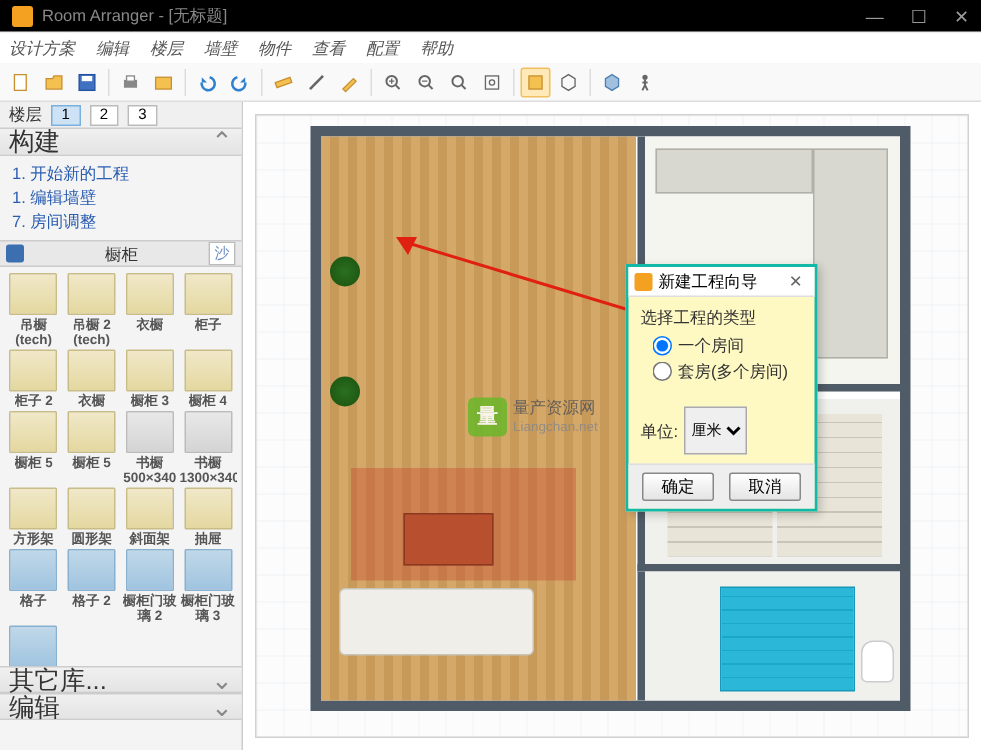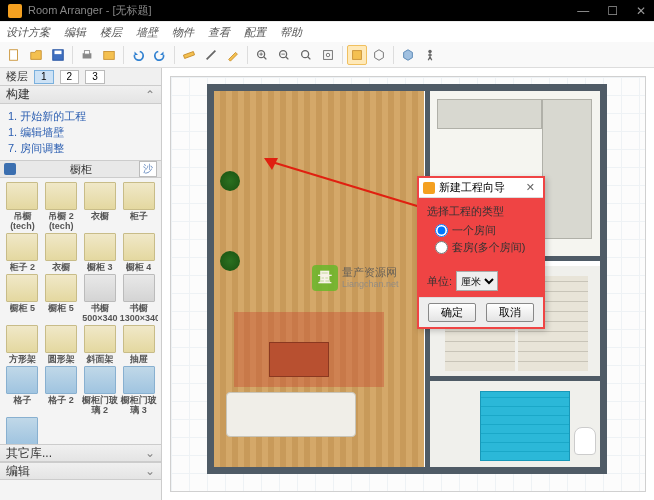--- a/index.html
+++ b/index.html
@@ -10,21 +10,21 @@
 .winbtns { display: flex; gap: 18px; color: #999; font-size: 12px; }
 .winbtns span { cursor: default; }
 .menubar { height: 20px; display: flex; align-items: center; padding: 0 6px; gap: 14px; color: #555; font-size: 11px; background: #fff; font-style: italic; }
 .toolbar { height: 26px; display: flex; align-items: center; padding: 0 4px; gap: 2px; background: #f9f9f9; border-bottom: 1px solid #ddd; }
 .tbtn { width: 20px; height: 20px; display: flex; align-items: center; justify-content: center; border-radius: 2px; }
 .tbtn svg { width: 14px; height: 14px; }
 .tsep { width: 1px; height: 18px; background: #ddd; margin: 0 2px; }
 .tbtn.active { background: #ffe9b8; border: 1px solid #f0c060; }
 .main { display: flex; height: calc(100% - 68px); }
 .sidebar { width: 162px; background: #f4f4f4; border-right: 1px solid #ccc; display: flex; flex-direction: column; }
-.panel-hdr { height: 18px; background: linear-gradient(#f0f0f0,#e4e4e4); border-bottom: 1px solid #ccc; display: flex; align-items: center; padding: 0 6px; font-size: 12px; color: #333; position: relative; }
+.panel-hdr { height: 18px; background: linear-gradient(#f0f0f0,#e4e4e4); border-bottom: 1px solid #ccc; display: flex; align-items: center; padding: 0 6px; font-size: 17px; color: #333; position: relative; }
 .panel-hdr .chev { position: absolute; right: 6px; color: #888; }
 .floors { display: flex; align-items: center; gap: 6px; height: 18px; padding: 0 6px; background: #f0f0f0; border-bottom: 1px solid #ccc; }
 .floors .lbl { font-size: 11px; color: #333; }
 .floors .fbtn { padding: 0 6px; border: 1px solid #bbb; background: #fff; font-size: 10px; height: 14px; line-height: 12px; }
 .floors .fbtn.active { background: #cde2f5; border-color: #7ab0dd; }
 .steps { padding: 4px 8px; color: #2a5db0; font-size: 11px; line-height: 16px; }
 .catbar { height: 18px; background: #e8e8e8; border-top: 1px solid #ccc; border-bottom: 1px solid #ccc; display: flex; align-items: center; padding: 0 4px; gap: 6px; }
 .catbar .sq { width: 12px; height: 12px; background: #3b6fb0; border-radius: 2px; }
 .catbar .catname { flex: 1; color: #333; margin-left: 48px; }
 .catbar .sm { font-size: 10px; color: #6a8dc0; border: 1px solid #bbb; padding: 0 3px; background: #fff; }
@@ -50,30 +50,30 @@
 .rug { left: 20px; bottom: 80px; width: 150px; height: 75px; background: #c84830; opacity: 0.4; }
 .counter { right: 8px; top: 8px; width: 50px; height: 140px; background: #d8d8d0; border: 1px solid #b0b0a8; }
 .counter2 { right: 58px; top: 8px; width: 105px; height: 30px; background: #d8d8d0; border: 1px solid #b0b0a8; }
 .stairs { right: 12px; top: 185px; width: 70px; height: 95px; background: repeating-linear-gradient(0deg, #e8e4d8 0 9px, #c8c4b8 9px 10px); border: 1px solid #b0ac a0; }
 .stairs2 { right: 85px; top: 185px; width: 70px; height: 95px; background: repeating-linear-gradient(0deg, #e8e4d8 0 9px, #c8c4b8 9px 10px); }
 .toilet { right: 4px; bottom: 12px; width: 22px; height: 28px; background: #fff; border: 1px solid #ccc; border-radius: 8px 8px 4px 4px; }
 .watermark { position: absolute; left: 98px; top: 174px; display: flex; align-items: center; gap: 4px; opacity: 0.85; }
 .watermark .logo { width: 26px; height: 26px; background: #6ab82a; border-radius: 4px; display: flex; align-items: center; justify-content: center; color: #fff; font-weight: bold; font-size: 14px; }
 .watermark .txt { font-size: 11px; color: #555; line-height: 12px; }
 .arrow { position: absolute; left: 100px; top: 86px; width: 170px; height: 70px; pointer-events: none; z-index: 5; }
-.dialog { position: absolute; left: 255px; top: 108px; width: 128px; background: #ef4444; border: 2px solid #ef4444; box-shadow: 2px 2px 6px rgba(0,0,0,0.2); z-index: 10; }
+.dialog { position: absolute; left: 255px; top: 108px; width: 128px; background: #fef9c3; border: 2px solid #14b8a6; box-shadow: 2px 2px 6px rgba(0,0,0,0.2); z-index: 10; }
 .dialog .dtitle { height: 20px; background: #fff; display: flex; align-items: center; padding: 0 4px; font-size: 11px; border-bottom: 1px solid #ddd; }
 .dialog .dtitle .icon { width: 12px; height: 12px; background: #f4a020; margin-right: 4px; border-radius: 2px; }
 .dialog .dtitle .close { margin-left: auto; padding: 0 4px; color: #666; }
 .dialog .dbody { padding: 6px 8px; font-size: 11px; color: #333; }
 .dialog .dbody .grp { margin-bottom: 4px; }
 .dialog .radio { display: flex; align-items: center; gap: 4px; margin: 2px 0 2px 8px; }
 .dialog .radio input { margin: 0; }
 .dialog .unit { display: flex; align-items: center; gap: 4px; margin-top: 16px; }
-.dialog .unit select { font-size: 10px; height: 20px; border: 1px solid #aaa; }
+.dialog .unit select { font-size: 10px; height: 32px; border: 1px solid #aaa; }
 .dialog .dbtns { display: flex; justify-content: center; gap: 10px; padding: 5px; border-top: 1px solid #ddd; background: #eee; }
 .dialog .dbtns button { padding: 1px 12px; font-size: 11px; border: 1px solid #888; background: linear-gradient(#fff,#e4e4e4); border-radius: 2px; }
 .plant { position: absolute; width: 20px; height: 20px; background: radial-gradient(#2a7020, #1a5010); border-radius: 50%; }
 </style>
 </head>
 <body>
 
 <div class="titlebar">
   <div class="icon"></div>
   <span class="title"><span>Room Arranger</span> <span>- [无标题]</span></span>

